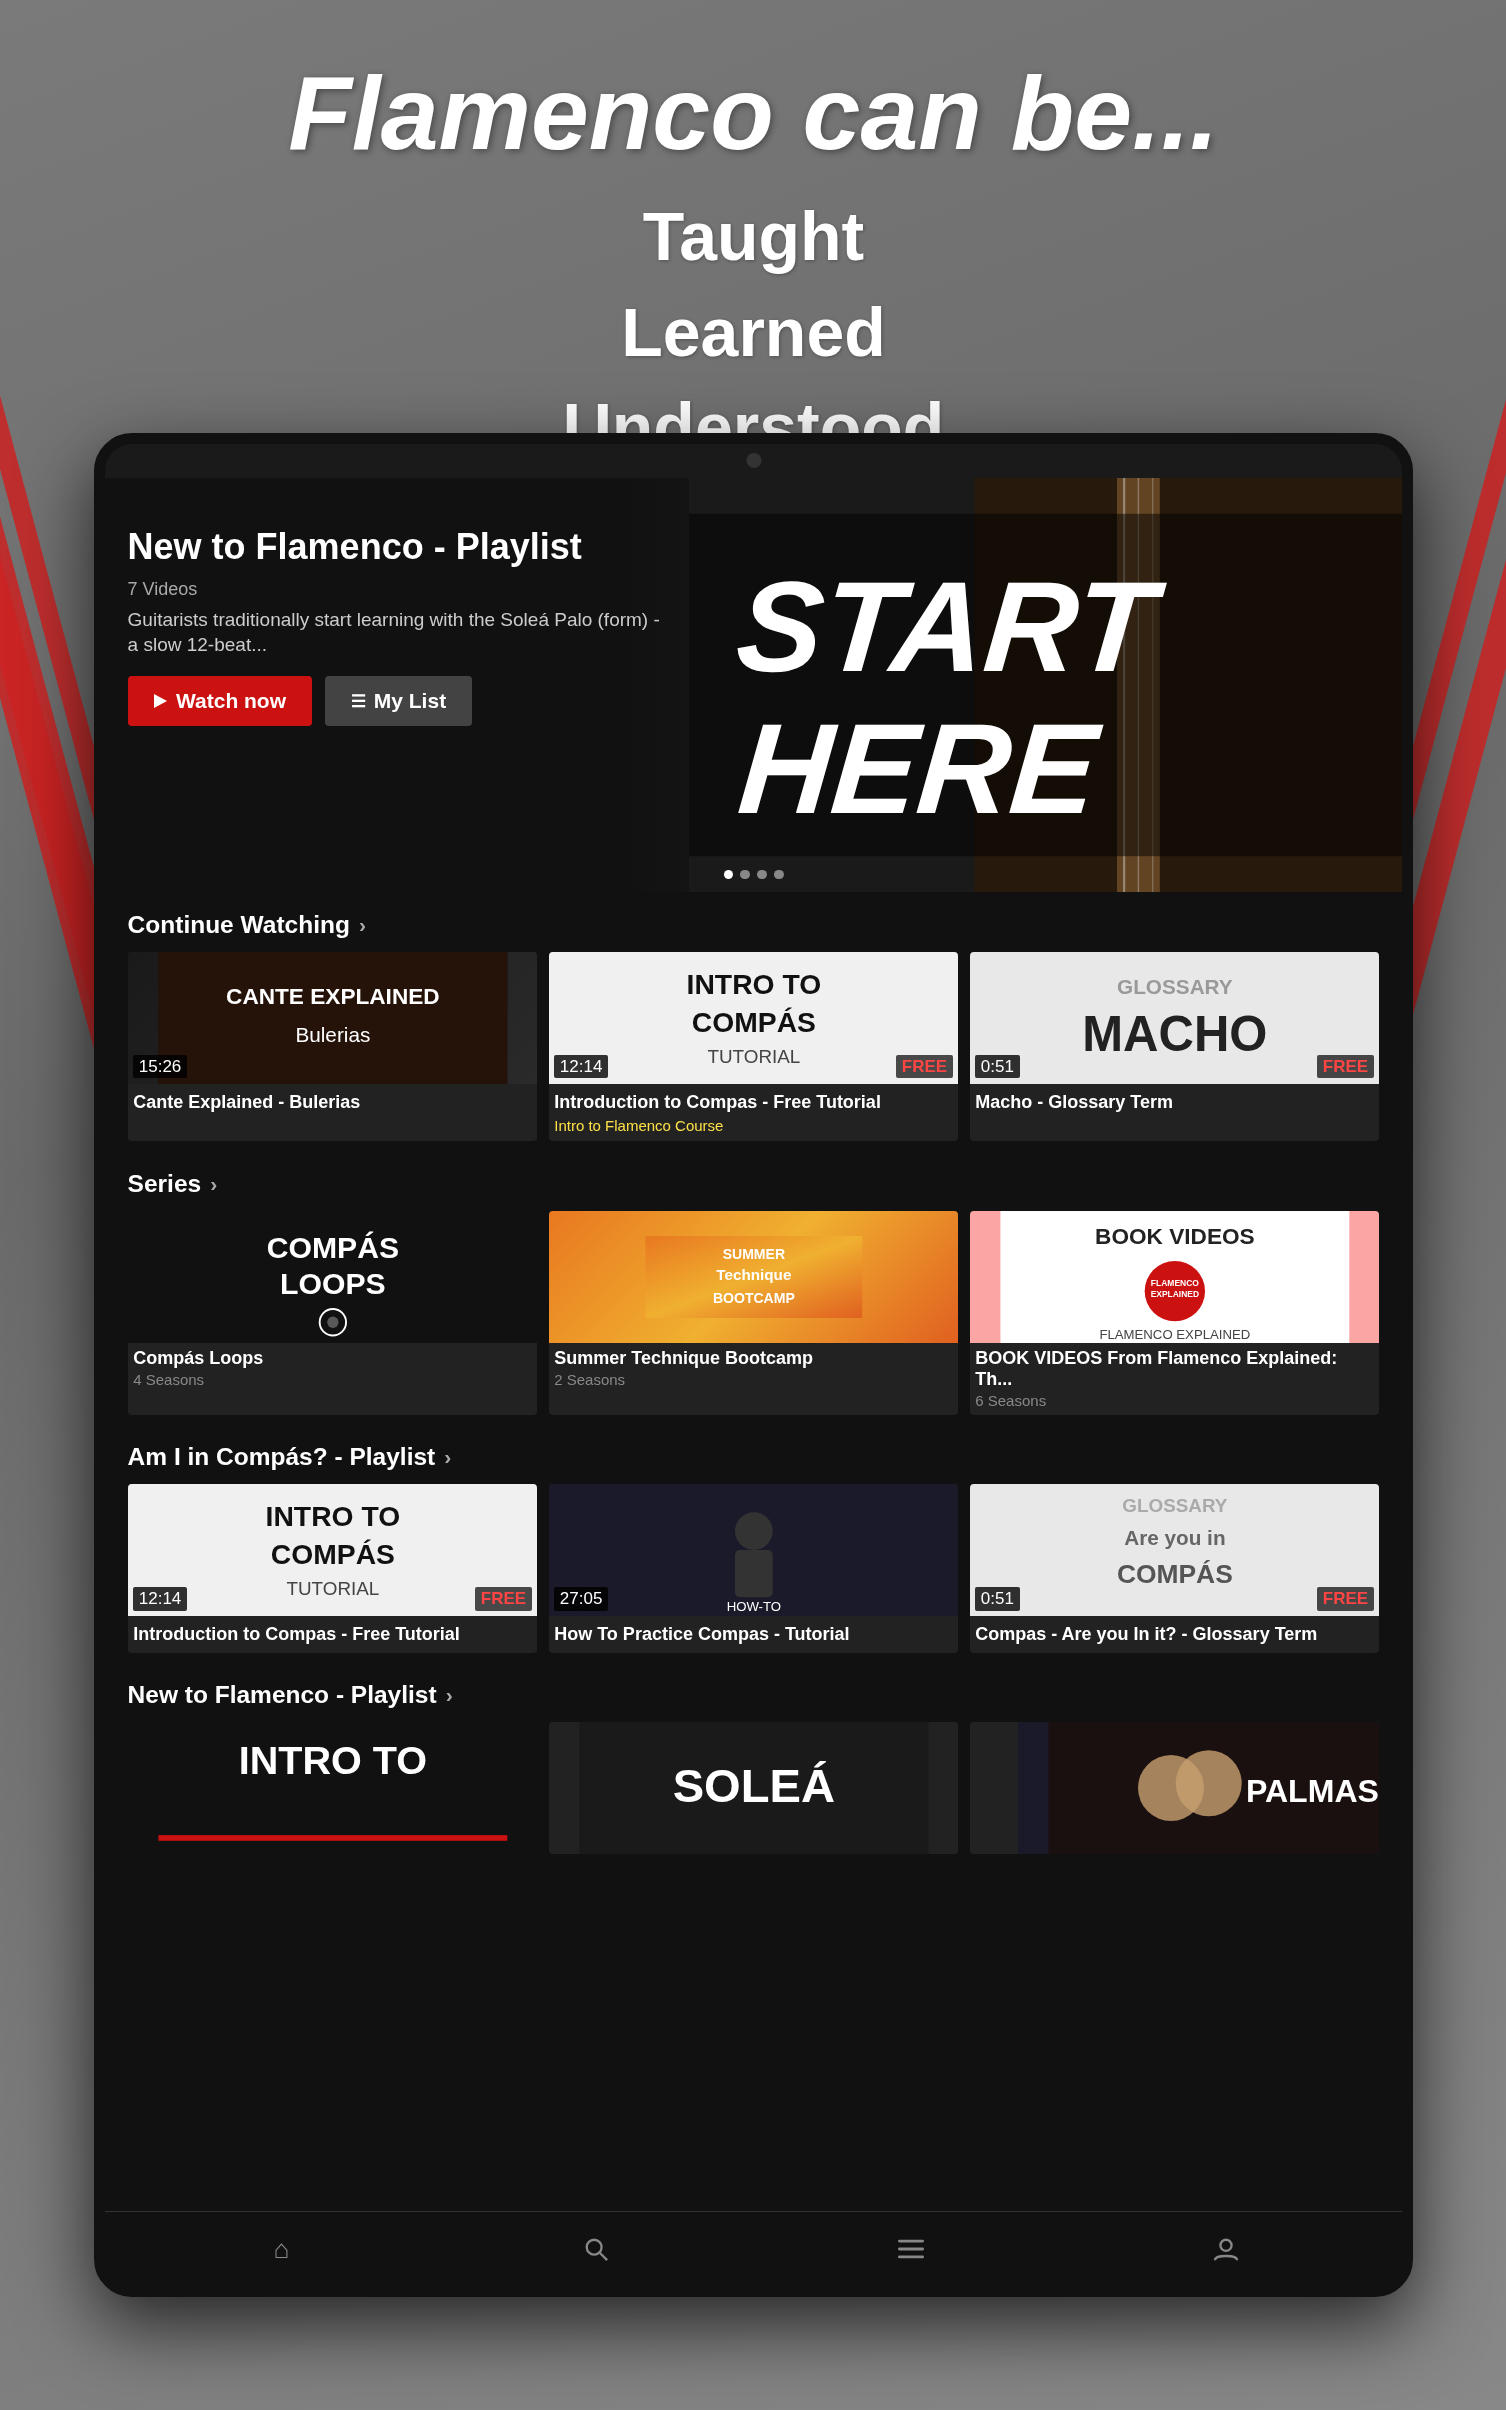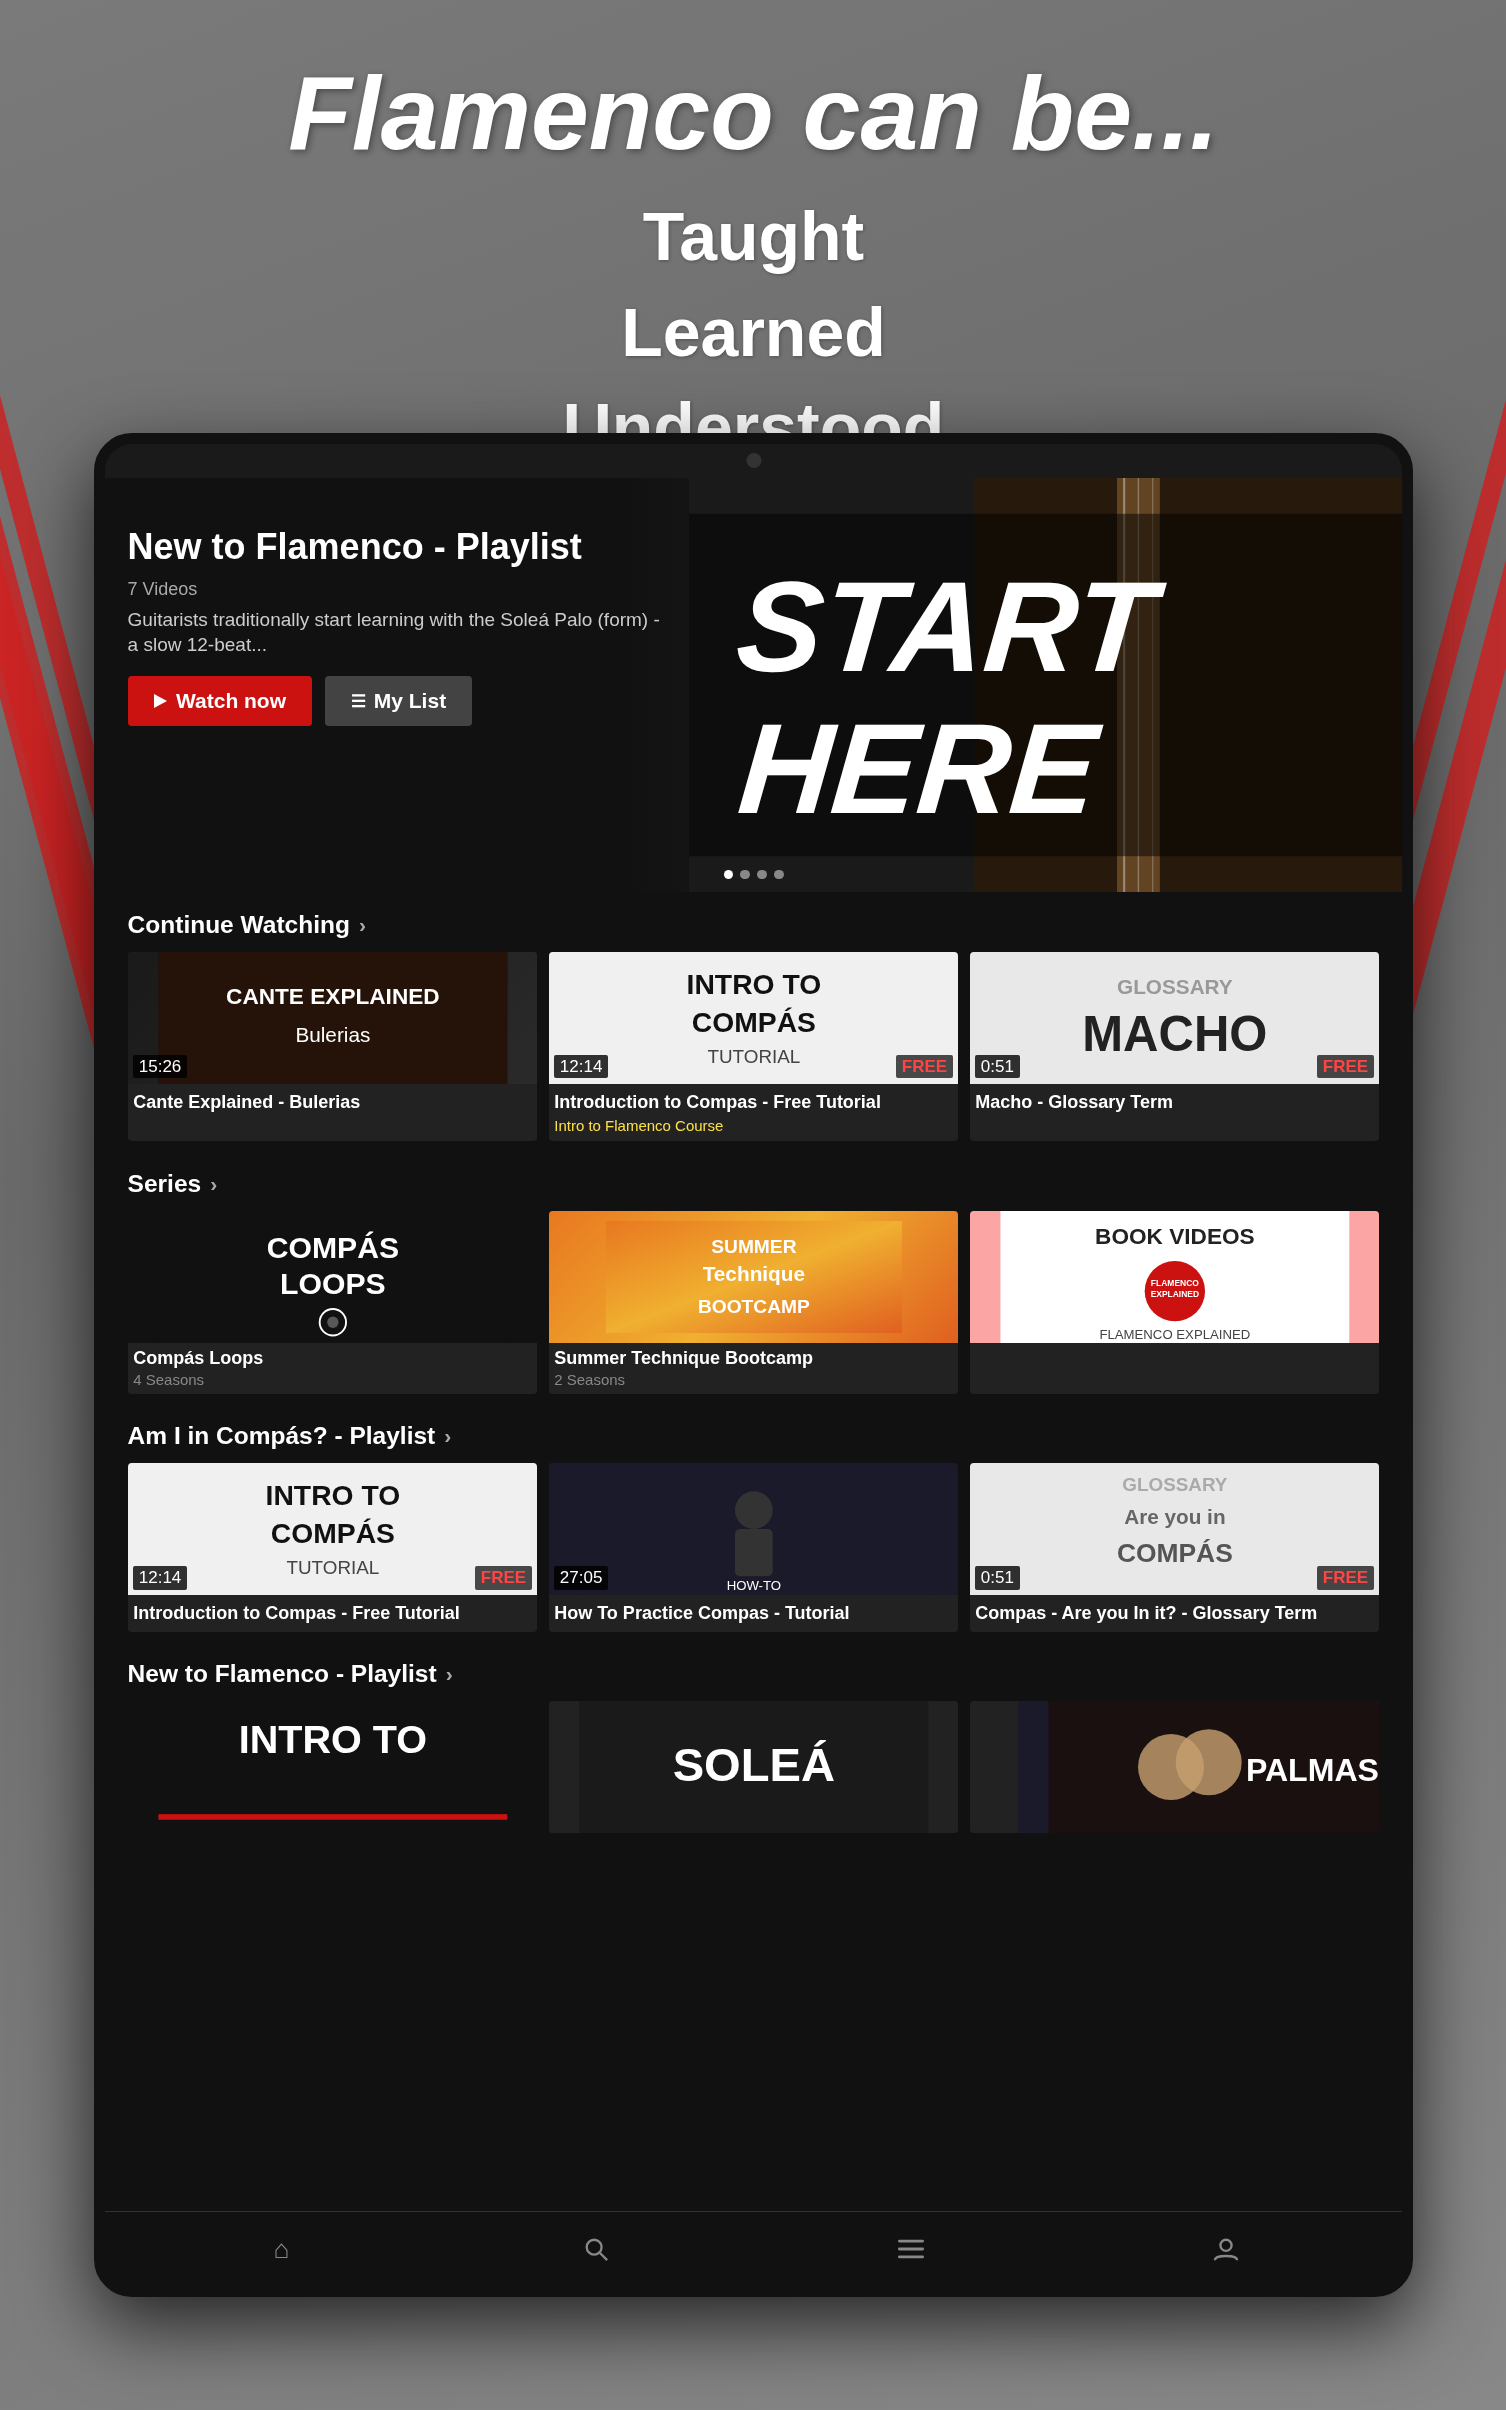--- a/index.html
+++ b/index.html
@@ -315,21 +315,21 @@
       justify-content: center;
       flex-direction: column;
     }
 
     .thumb-bootcamp {
       background: linear-gradient(135deg, #e87820, #f0b030, #e06020);
       display: flex;
       align-items: center;
       justify-content: center;
       flex-direction: column;
-      padding: 10px;
+      padding: 25px;
     }
 
     .thumb-bookvideos {
       background: #fca5a5;
       display: flex;
       align-items: center;
       justify-content: flex-end;
       flex-direction: column;
       gap: 3.8px;
     }
@@ -559,20 +559,24 @@
             <div class="video-thumb thumb-bookvideos">
               <svg width="100%" height="132" viewBox="0 0 370 140">
                 <rect width="370" height="140" fill="#fff"></rect>
                 <text x="185" y="35" text-anchor="middle" fill="#222" font-size="24" font-weight="700">BOOK VIDEOS</text>
                 <circle cx="185" cy="85" r="32" fill="#cc1111"></circle>
                 <text x="185" y="80" text-anchor="middle" fill="white" font-size="9" font-weight="700">FLAMENCO</text>
                 <text x="185" y="91" text-anchor="middle" fill="white" font-size="9" font-weight="700">EXPLAINED</text>
                 <text x="185" y="136" text-anchor="middle" fill="#444" font-size="14">FLAMENCO EXPLAINED</text>
               </svg>
             </div>
+            <div class="series-info">
+              <div class="series-title">BOOK VIDEOS From Flamenco Explained: Th...</div>
+              <div class="series-seasons">6 Seasons</div>
+            </div>
           </div>
 
         </div>
       </div>
 
       <div class="section">
         <div class="section-title">
           <span>Am I in Compás? - Playlist</span>
           <span class="section-title-arrow">›</span>
         </div>

